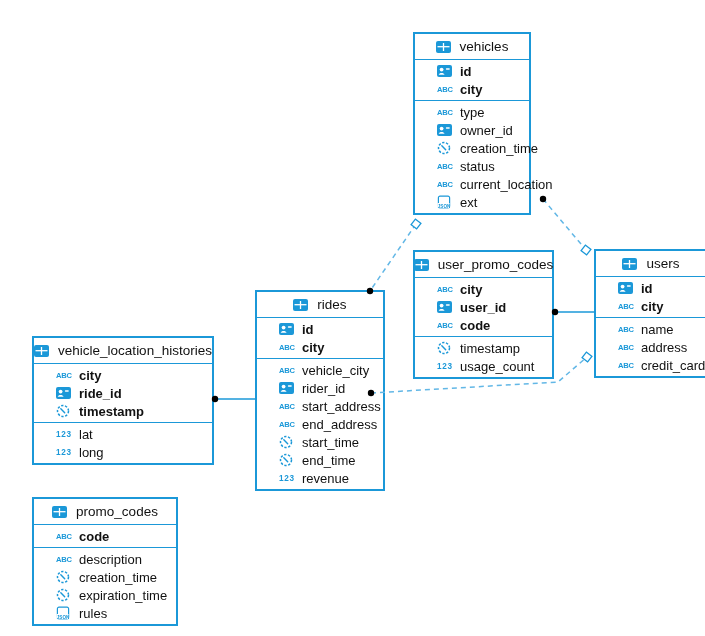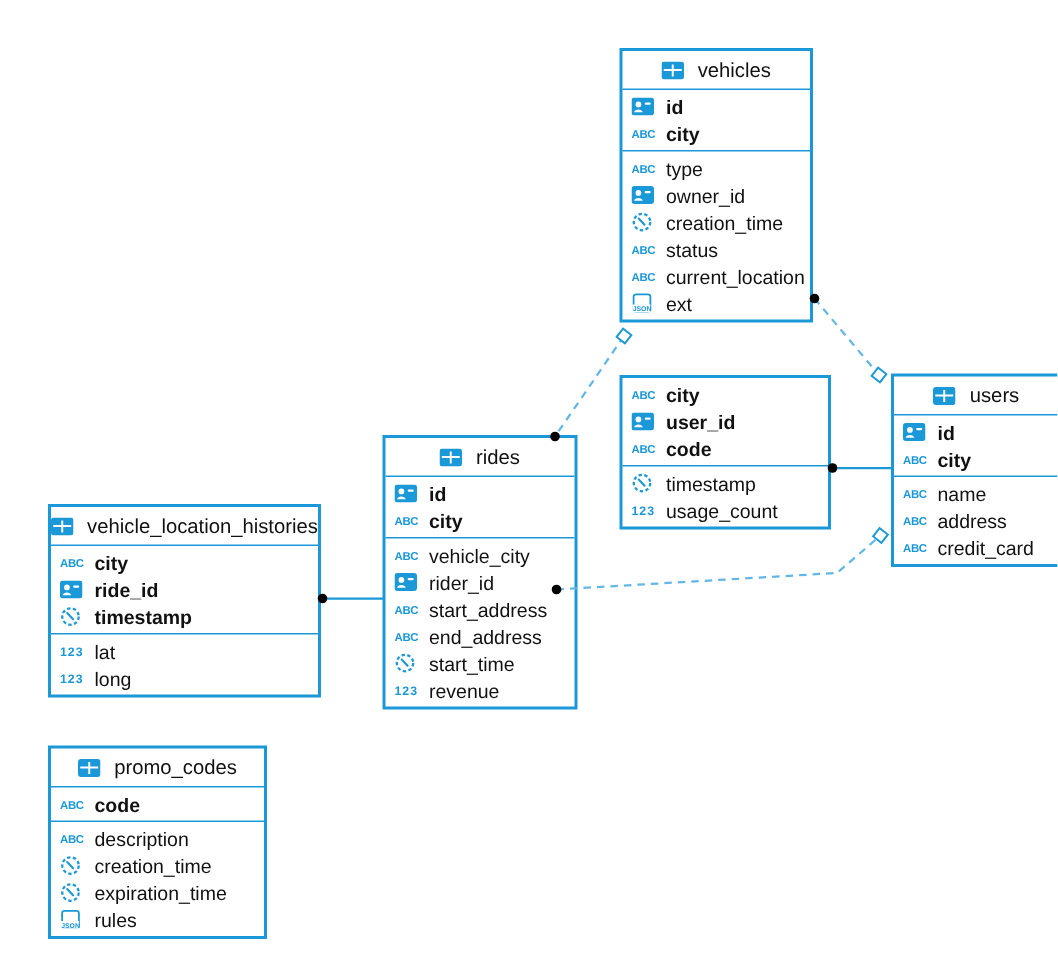--- a/index.html
+++ b/index.html
@@ -11,33 +11,33 @@
   .table {
     position:absolute; background:#fff; border:2px solid var(--accent);
     color:var(--text); font-size:13px; box-sizing:border-box;
   }
   .t-header {
     display:flex; align-items:center; justify-content:center; gap:6px;
     padding:3px 6px; height:19px; border-bottom:1.5px solid var(--accent);
     white-space:nowrap;
   }
   .t-name { font-size:13.5px; }
-  .t-section { padding:2px 0; }
+  .t-section { padding:2px 16px; }
   .t-section.cols { border-top:1.5px solid var(--accent); }
   .row { display:flex; align-items:center; gap:5px; height:18px; padding:0 6px; white-space:nowrap; }
   .row.key .col-name { font-weight:bold; }
   .icon { flex:0 0 18px; width:18px; display:flex; align-items:flex-end; justify-content:flex-start; }
   .icon svg { display:block; }
 </style>
 </head>
 <body>
 
 <div id="canvas">
   <div id="tables">
-      <div class="table" style="left: 413px; top: 32px; width: 129px;">
+      <div class="table" style="left: 413px; top: 32px; width: 118px;">
         <div class="t-header">
           <span class="icon">
             <svg width="15" height="12" viewBox="0 0 15 12">
               <rect width="15" height="12" rx="2" fill="#1b98d8"></rect>
               <line x1="1.5" y1="5.7" x2="13.5" y2="5.7" stroke="#fff" stroke-width="1.3"></line>
               <line x1="7.5" y1="2" x2="7.5" y2="10" stroke="#fff" stroke-width="1.3"></line>
             </svg>
           </span>
           <span class="t-name">vehicles</span>
         </div>
@@ -113,20 +113,30 @@
                 <path d="M3 1.2 h8 a1.6 1.6 0 0 1 1.6 1.6 v8.4 a1.6 1.6 0 0 1 -1.6 1.6 h-8 a1.6 1.6 0 0 1 -1.6 -1.6 v-8.4 a1.6 1.6 0 0 1 1.6 -1.6 z" fill="none" stroke="#1b98d8" stroke-width="1.2"></path>
                 <rect x="0.6" y="8" width="12" height="5.2" fill="#fff"></rect>
                 <text x="0.8" y="12.6" font-family="Liberation Sans, sans-serif" font-size="4.6" font-weight="bold" fill="#1b98d8">JSON</text>
               </svg>
             </span>
             <span class="col-name">ext</span>
           </div>
         </div>
       </div>
       <div class="table" style="left: 413px; top: 250px; width: 141px;">
+        <div class="t-header">
+          <span class="icon">
+            <svg width="15" height="12" viewBox="0 0 15 12">
+              <rect width="15" height="12" rx="2" fill="#1b98d8"></rect>
+              <line x1="1.5" y1="5.7" x2="13.5" y2="5.7" stroke="#fff" stroke-width="1.3"></line>
+              <line x1="7.5" y1="2" x2="7.5" y2="10" stroke="#fff" stroke-width="1.3"></line>
+            </svg>
+          </span>
+          <span class="t-name">user_promo_codes</span>
+        </div>
         <div class="t-section keys">
           <div class="row key">
             <span class="icon">
               <svg width="17" height="10" viewBox="0 0 17 10">
                 <text x="0" y="8.2" font-family="Liberation Sans, sans-serif" font-size="7.6" font-weight="bold" fill="#1b98d8" textLength="16">ABC</text>
               </svg>
             </span>
             <span class="col-name">city</span>
           </div>
           <div class="row key">
@@ -297,20 +307,29 @@
             <span class="col-name">end_address</span>
           </div>
           <div class="row">
             <span class="icon">
               <svg width="14" height="14" viewBox="0 0 14 14">
                 <circle cx="7" cy="7" r="5.5" fill="none" stroke="#1b98d8" stroke-width="1.5" stroke-dasharray="2.3 1.6"></circle>
                 <path d="M7 7 L4.8 4.7 M7 7 L8.7 8.8" stroke="#1b98d8" stroke-width="1.4" stroke-linecap="round" fill="none"></path>
               </svg>
             </span>
             <span class="col-name">start_time</span>
+          </div>
+          <div class="row">
+            <span class="icon">
+              <svg width="14" height="14" viewBox="0 0 14 14">
+                <circle cx="7" cy="7" r="5.5" fill="none" stroke="#1b98d8" stroke-width="1.5" stroke-dasharray="2.3 1.6"></circle>
+                <path d="M7 7 L4.8 4.7 M7 7 L8.7 8.8" stroke="#1b98d8" stroke-width="1.4" stroke-linecap="round" fill="none"></path>
+              </svg>
+            </span>
+            <span class="col-name">end_time</span>
           </div>
           <div class="row">
             <span class="icon">
               <svg width="16" height="10" viewBox="0 0 16 10">
                 <text x="0" y="8.4" font-family="Liberation Sans, sans-serif" font-size="8.2" font-weight="bold" fill="#1b98d8" textLength="15">123</text>
               </svg>
             </span>
             <span class="col-name">revenue</span>
           </div>
         </div>

